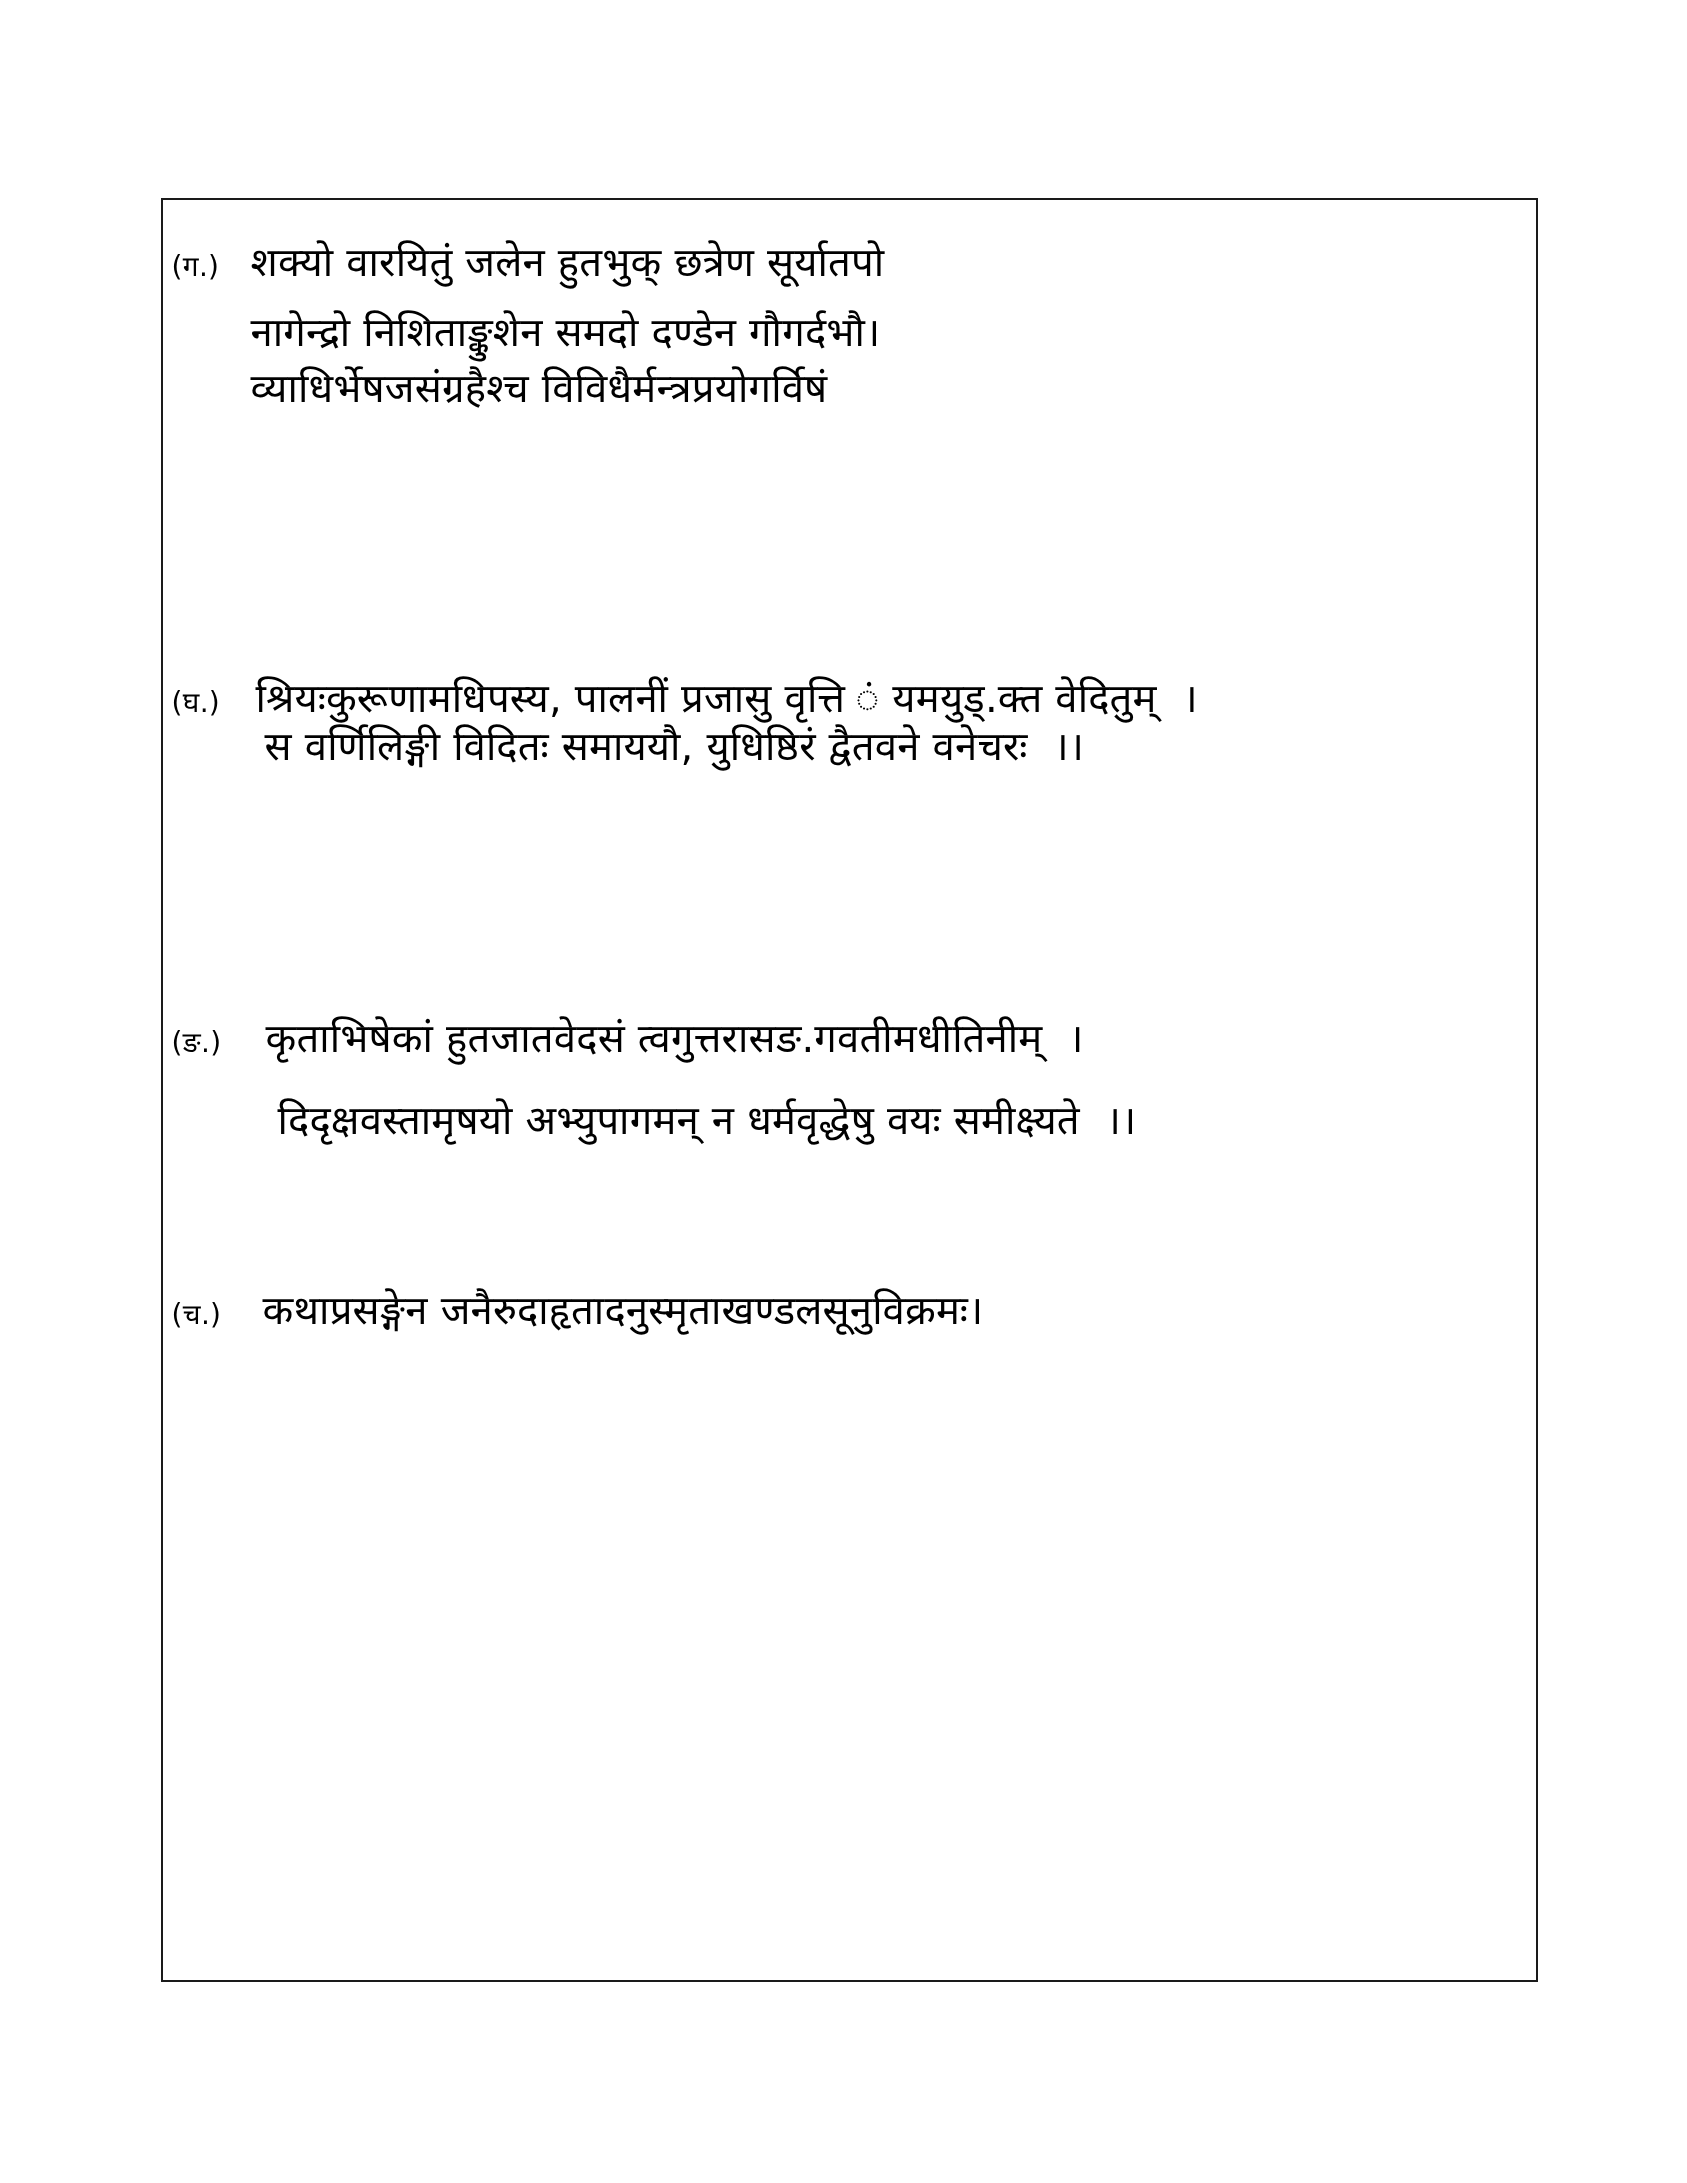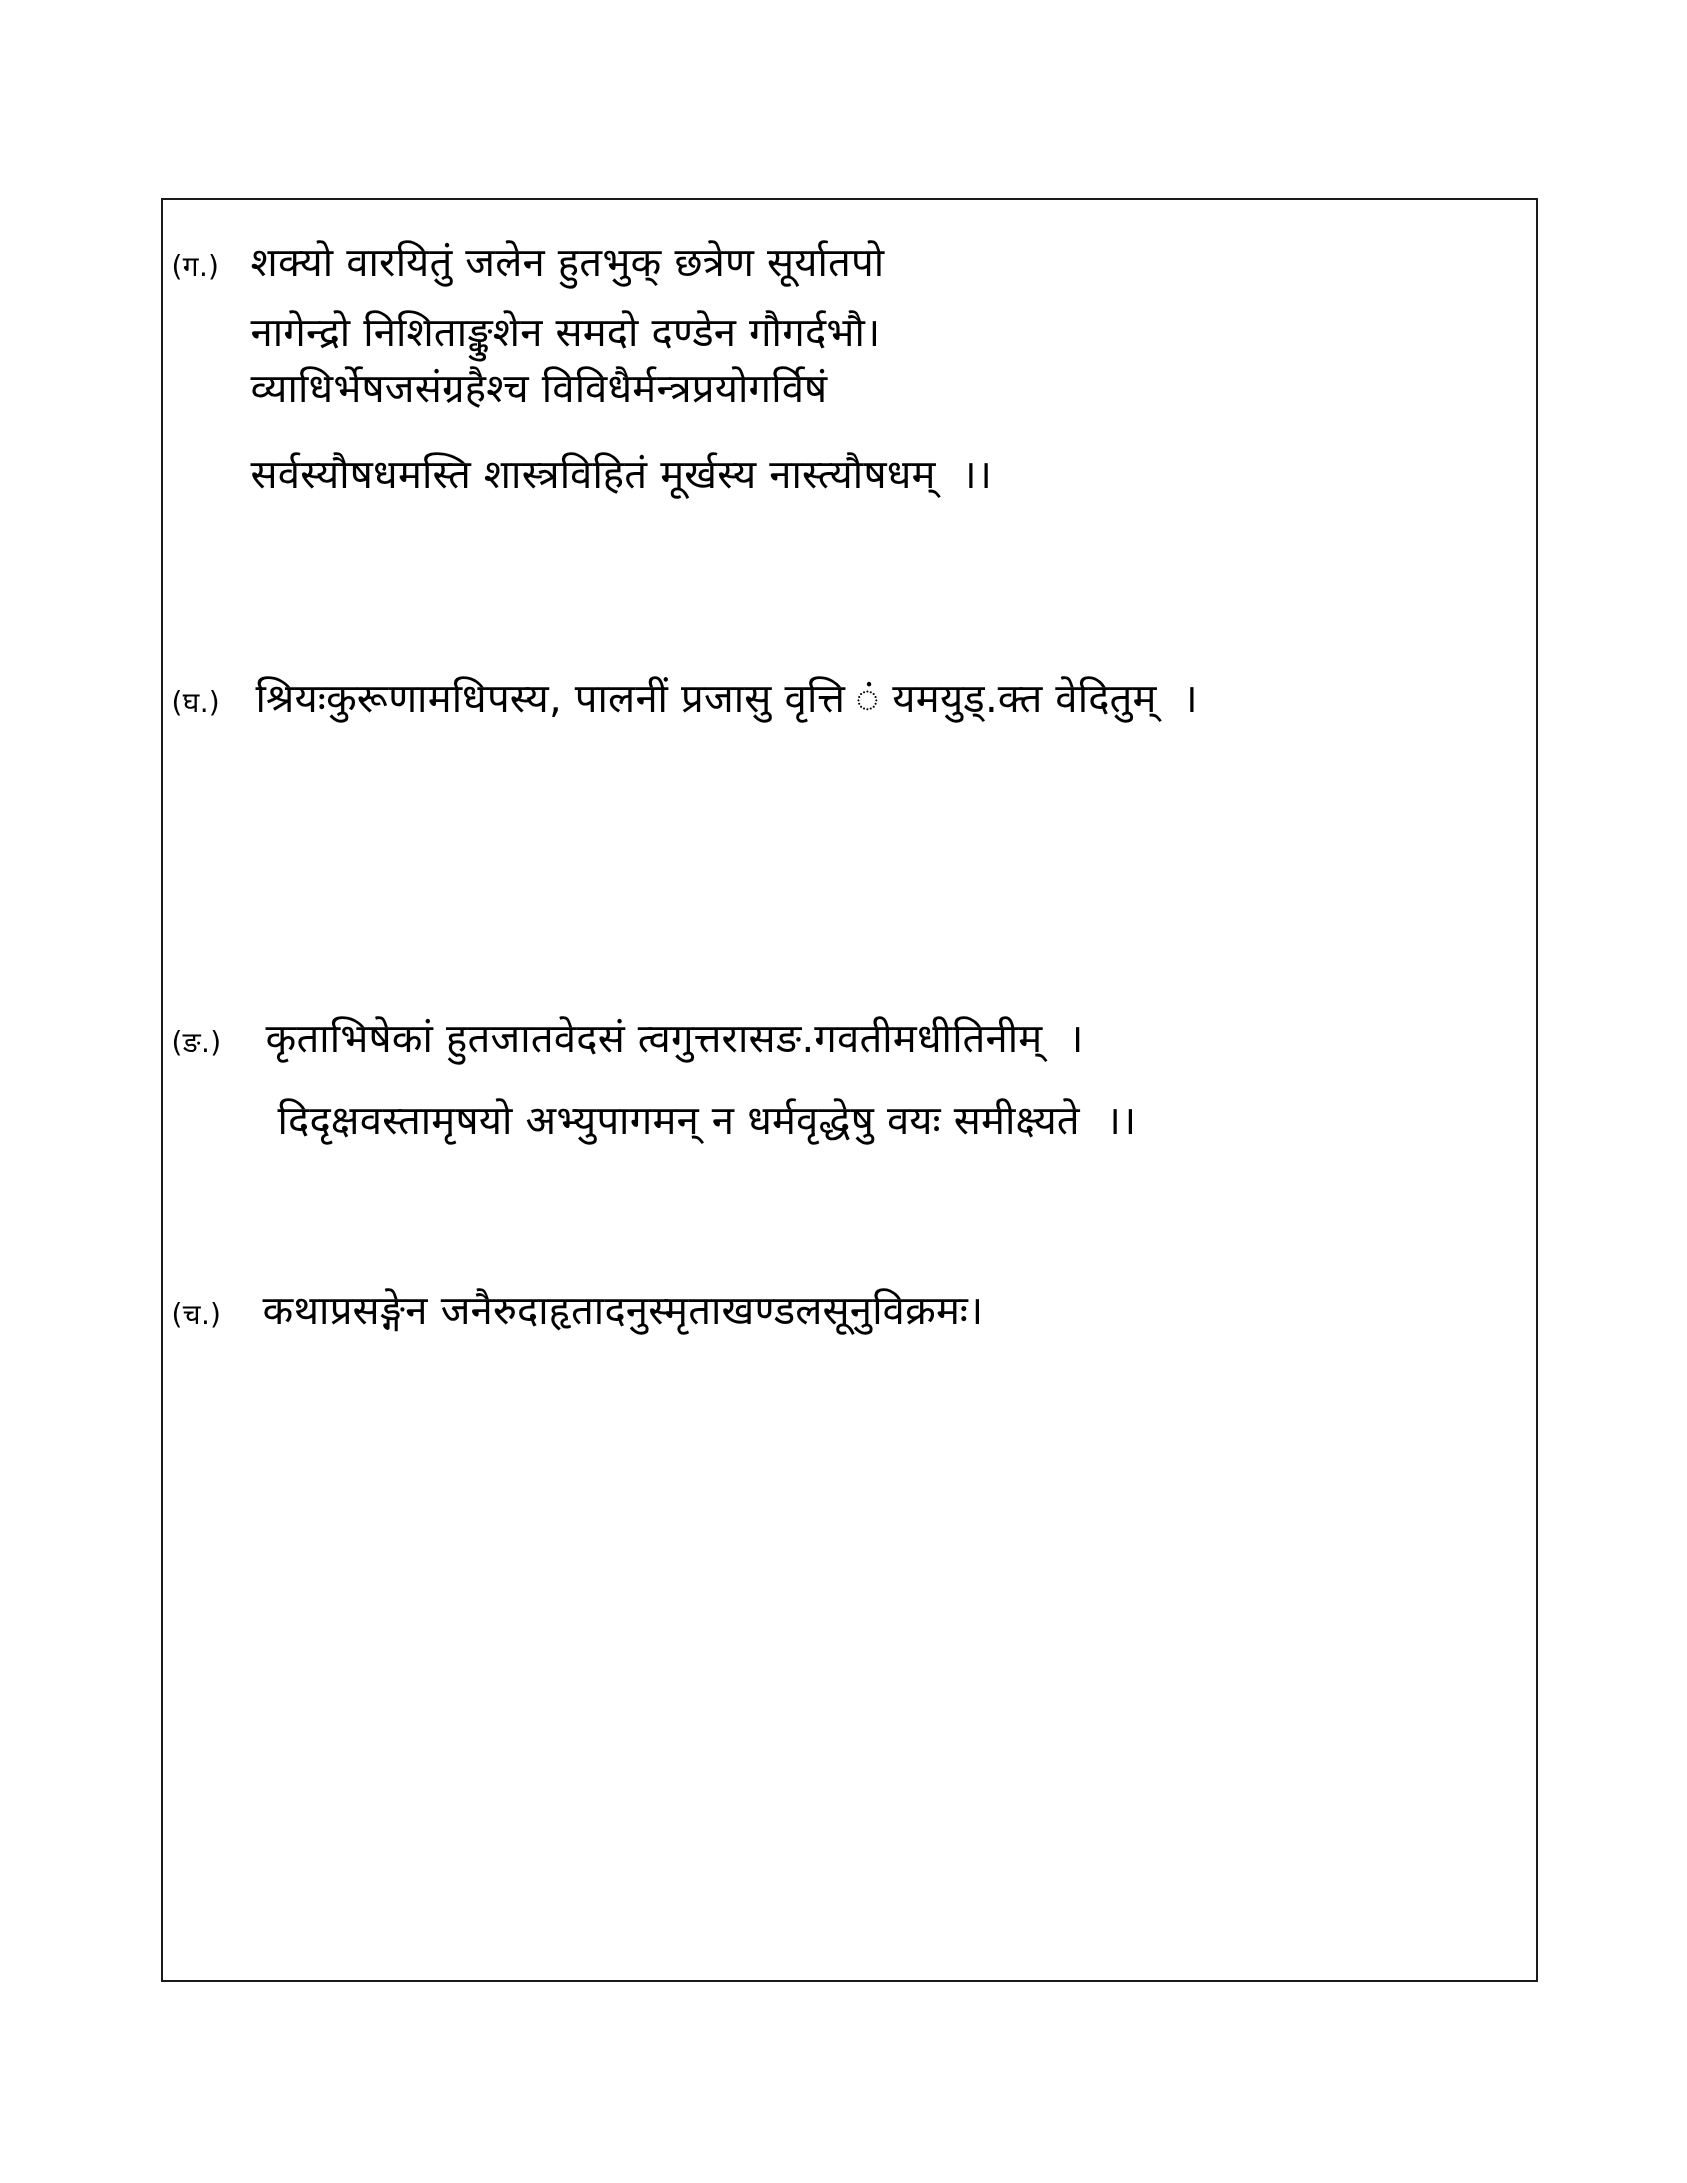--- a/index.html
+++ b/index.html
@@ -108,34 +108,34 @@
       <div class="verse-line row-1">
         <span class="indent"></span>
         <span class="verse-text">नागेन्द्रो निशिताङ्कुशेन समदो दण्डेन गौगर्दभौ।</span>
       </div>
 
       <div class="verse-line row-2">
         <span class="indent"></span>
         <span class="verse-text">व्याधिर्भेषजसंग्रहैश्च विविधैर्मन्त्रप्रयोगर्विषं</span>
       </div>
 
-      <div class="verse-line row-3">
-        <span class="indent"></span>
-        <span class="verse-text">सर्वस्यौषधमस्ति शास्त्रविहितं मूर्खस्य नास्त्यौषधम्  ।।</span>
-      </div>
 
     </div>
 
     <div class="verse-block" id="block-gha">
 
       <div class="verse-line row-0">
         <span class="label">(घ.)</span>
         <span class="verse-text">श्रियःकुरूणामधिपस्य, पालनीं प्रजासु वृत्ति ं यमयुड्.क्त वेदितुम्  ।</span>
       </div>
 
+      <div class="verse-line row-1">
+        <span class="indent"></span>
+        <span class="verse-text">स वर्णिलिङ्गी विदितः समाययौ, युधिष्ठिरं द्वैतवने वनेचरः  ।।</span>
+      </div>
 
     </div>
 
     <div class="verse-block" id="block-nga">
 
       <div class="verse-line row-0">
         <span class="label">(ङ.)</span>
         <span class="verse-text">कृताभिषेकां हुतजातवेदसं त्वगुत्तरासङ.गवतीमधीतिनीम्  ।</span>
       </div>
 

